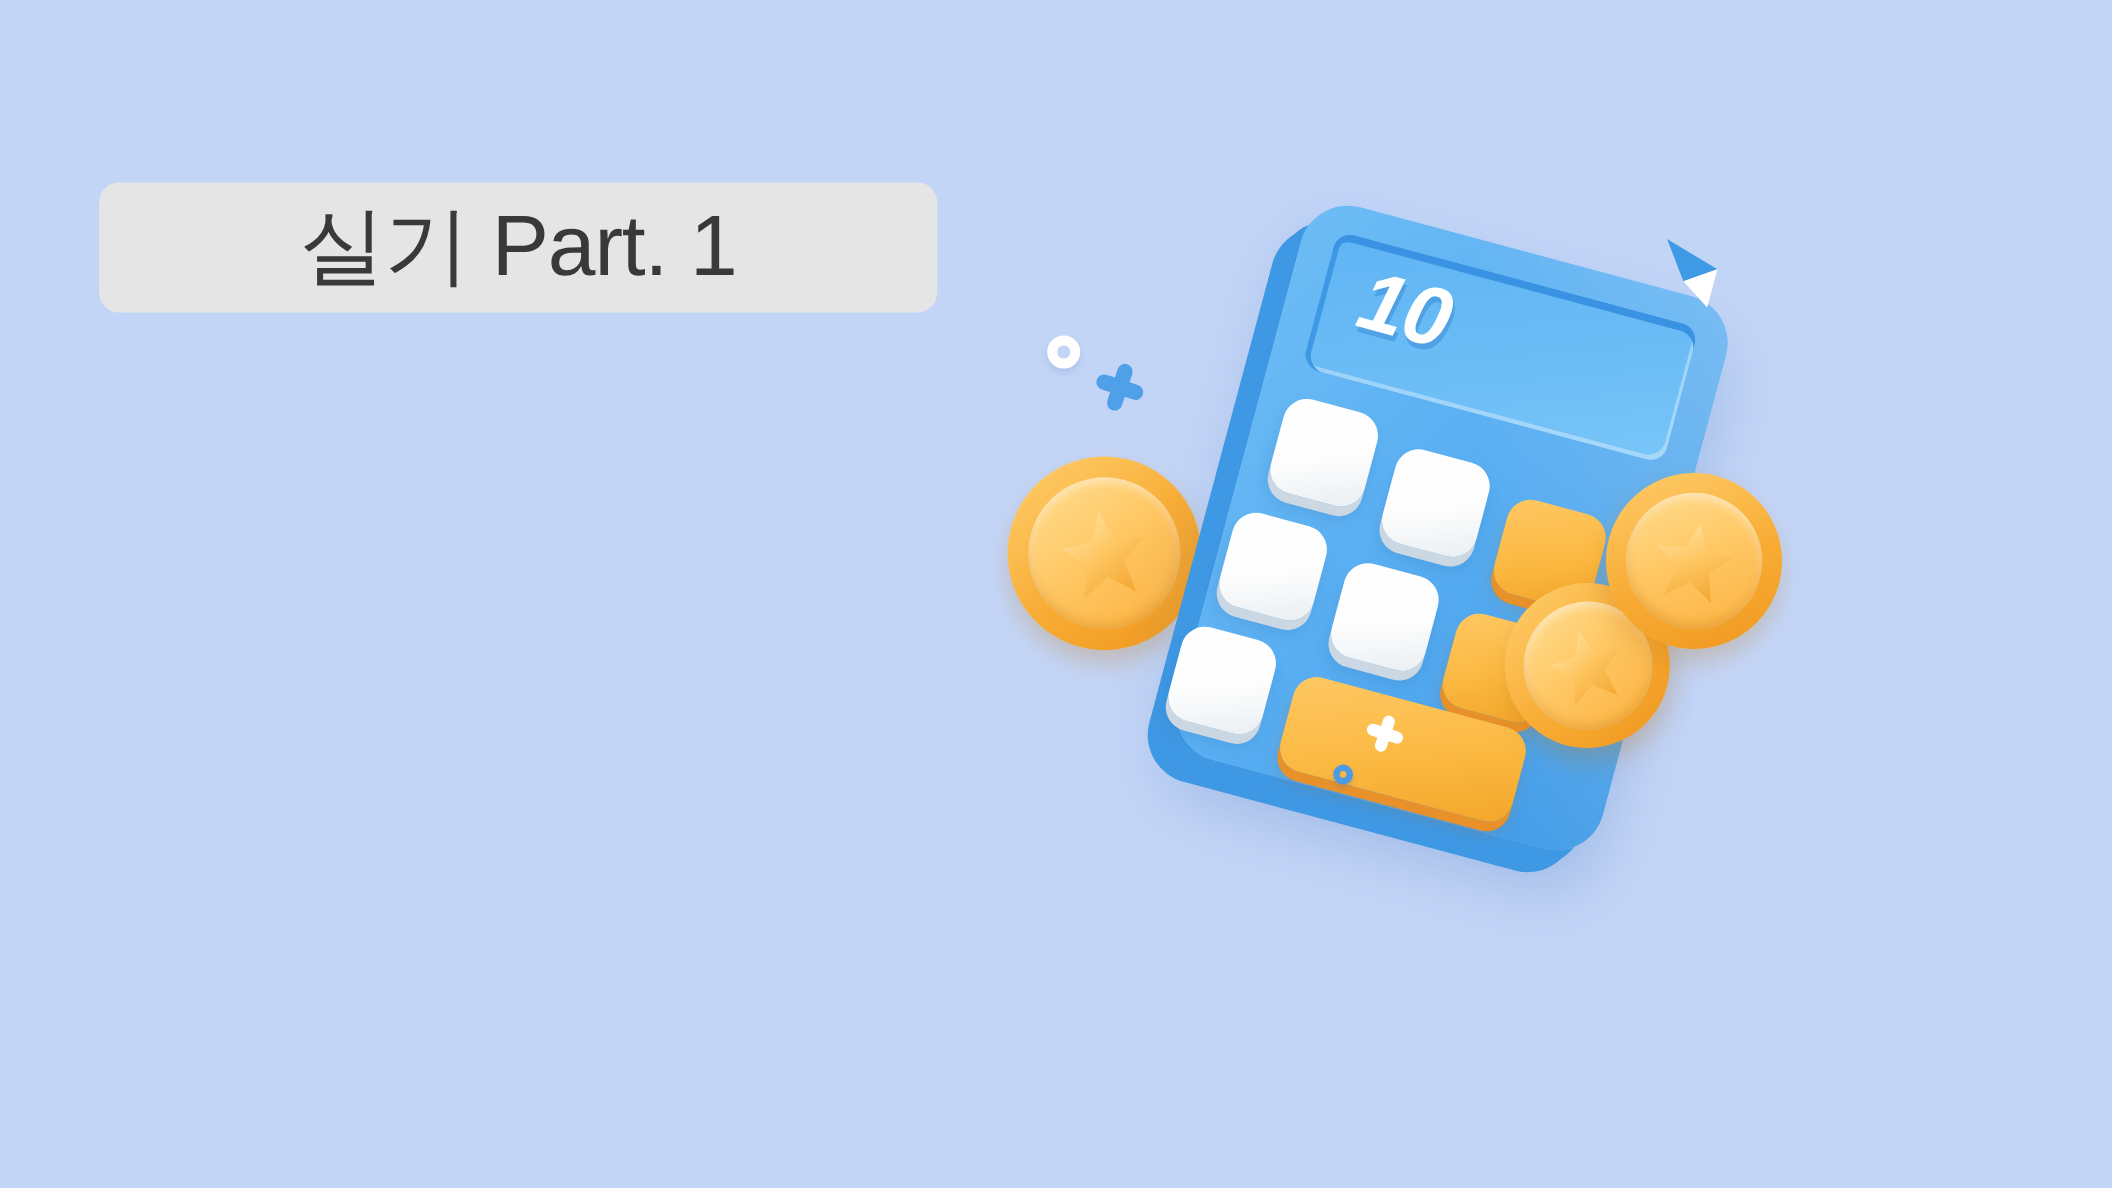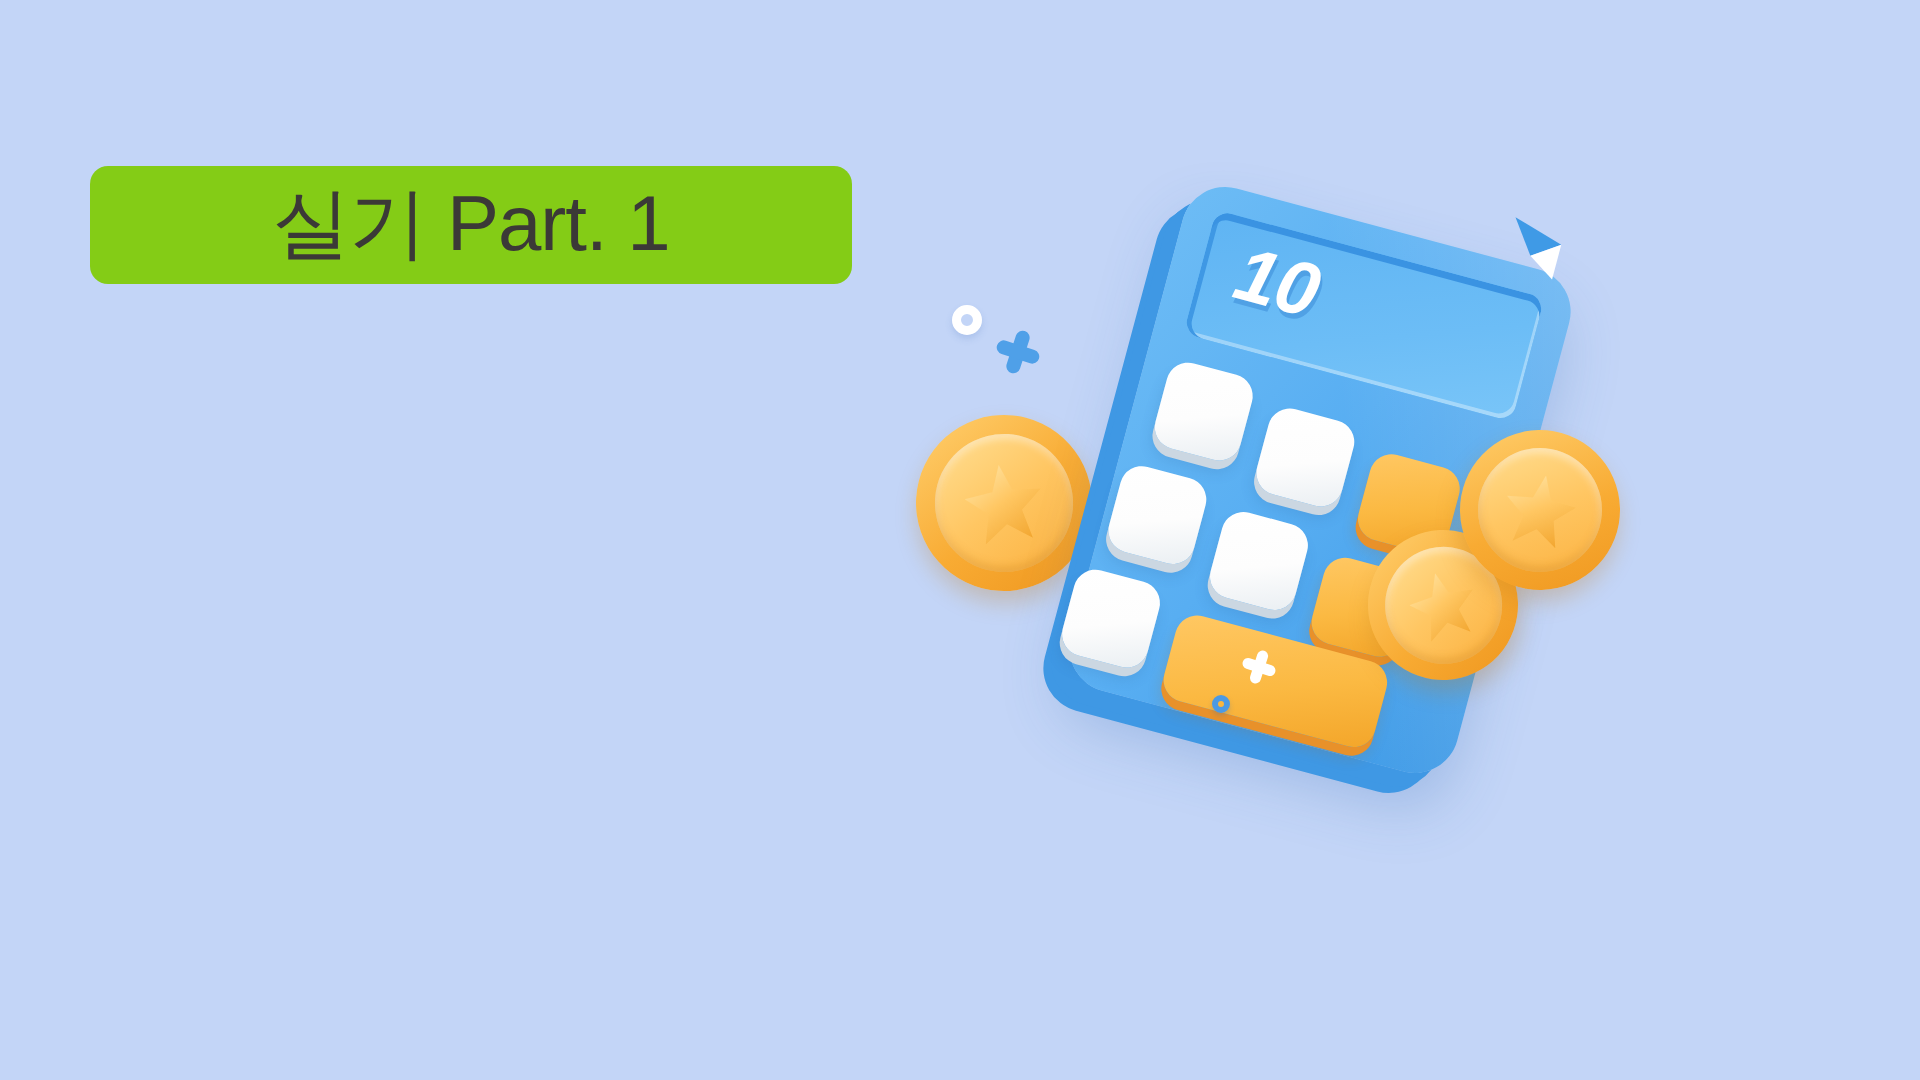--- a/index.html
+++ b/index.html
@@ -31,21 +31,21 @@
     font-size:93px;
     line-height:1.05;
     font-weight:400;
     letter-spacing:-1px;
     color:#3b3937;
     white-space:nowrap;
   }
   .badge {
     margin-top:36px;
     display:inline-block;
-    background:#84cc16;
+    background:#e5e5e5;
     border-radius:18px;
     padding:18px 52px 22px 52px;
     min-width:762px;
     text-align:center;
   }
   .badge-label {
     font-size:78px;
     line-height:1;
     font-weight:400;
     letter-spacing:-1px;

